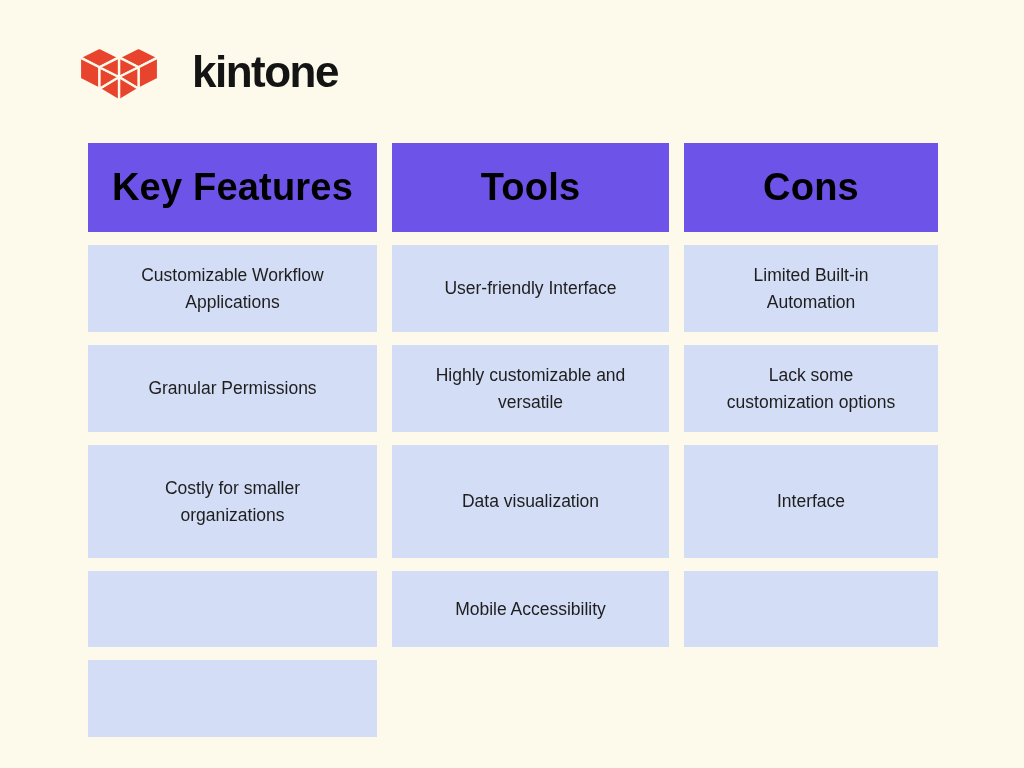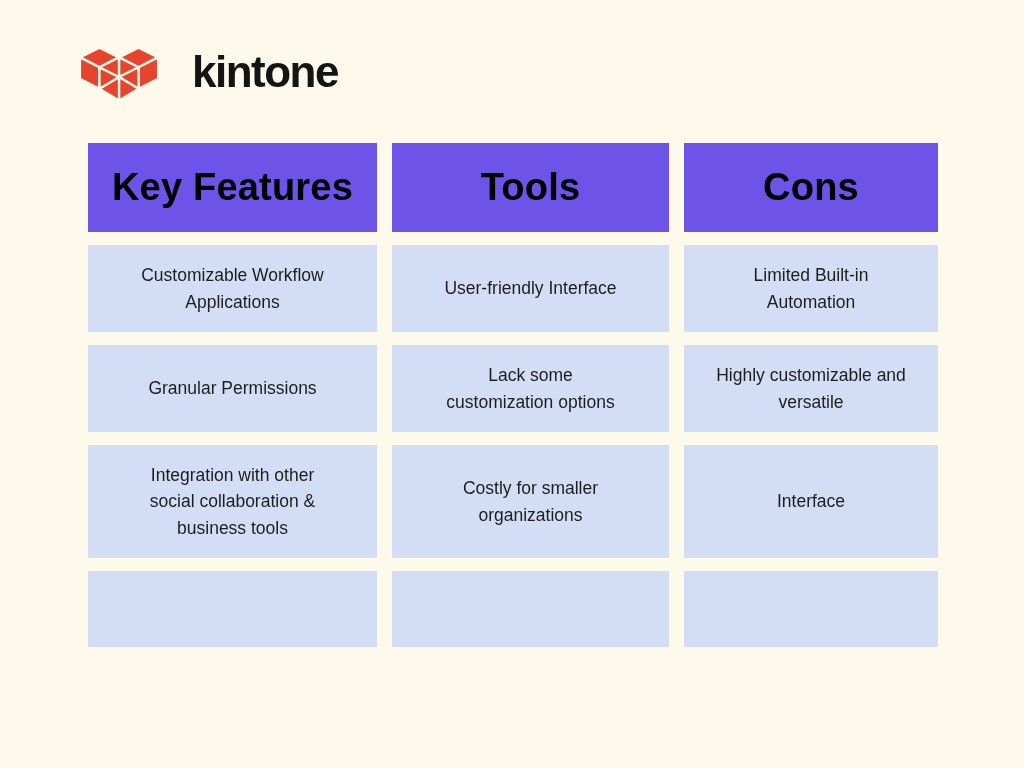--- a/index.html
+++ b/index.html
@@ -102,29 +102,28 @@
   <div class="hcell">Tools</div>
   <div class="hcell">Cons</div>
 
   <div class="cell">Customizable Workflow
 Applications</div>
   <div class="cell">User-friendly Interface</div>
   <div class="cell">Limited Built-in
 Automation</div>
 
   <div class="cell">Granular Permissions</div>
+  <div class="cell">Highly customizable and
+versatile</div>
   <div class="cell">Lack some
 customization options</div>
-  <div class="cell">Highly customizable and
-versatile</div>
 
-  <div class="cell">Integration with other
-social collaboration &amp;
-business tools</div>
   <div class="cell">Costly for smaller
 organizations</div>
 
+  <div class="cell">Data visualization</div>
   <div class="cell">Interface</div>
   <div class="cell"></div>
 
+  <div class="cell">Mobile Accessibility</div>
   <div class="cell"></div>
   <div class="cell"></div>
 </div>
 
 </body></html>

